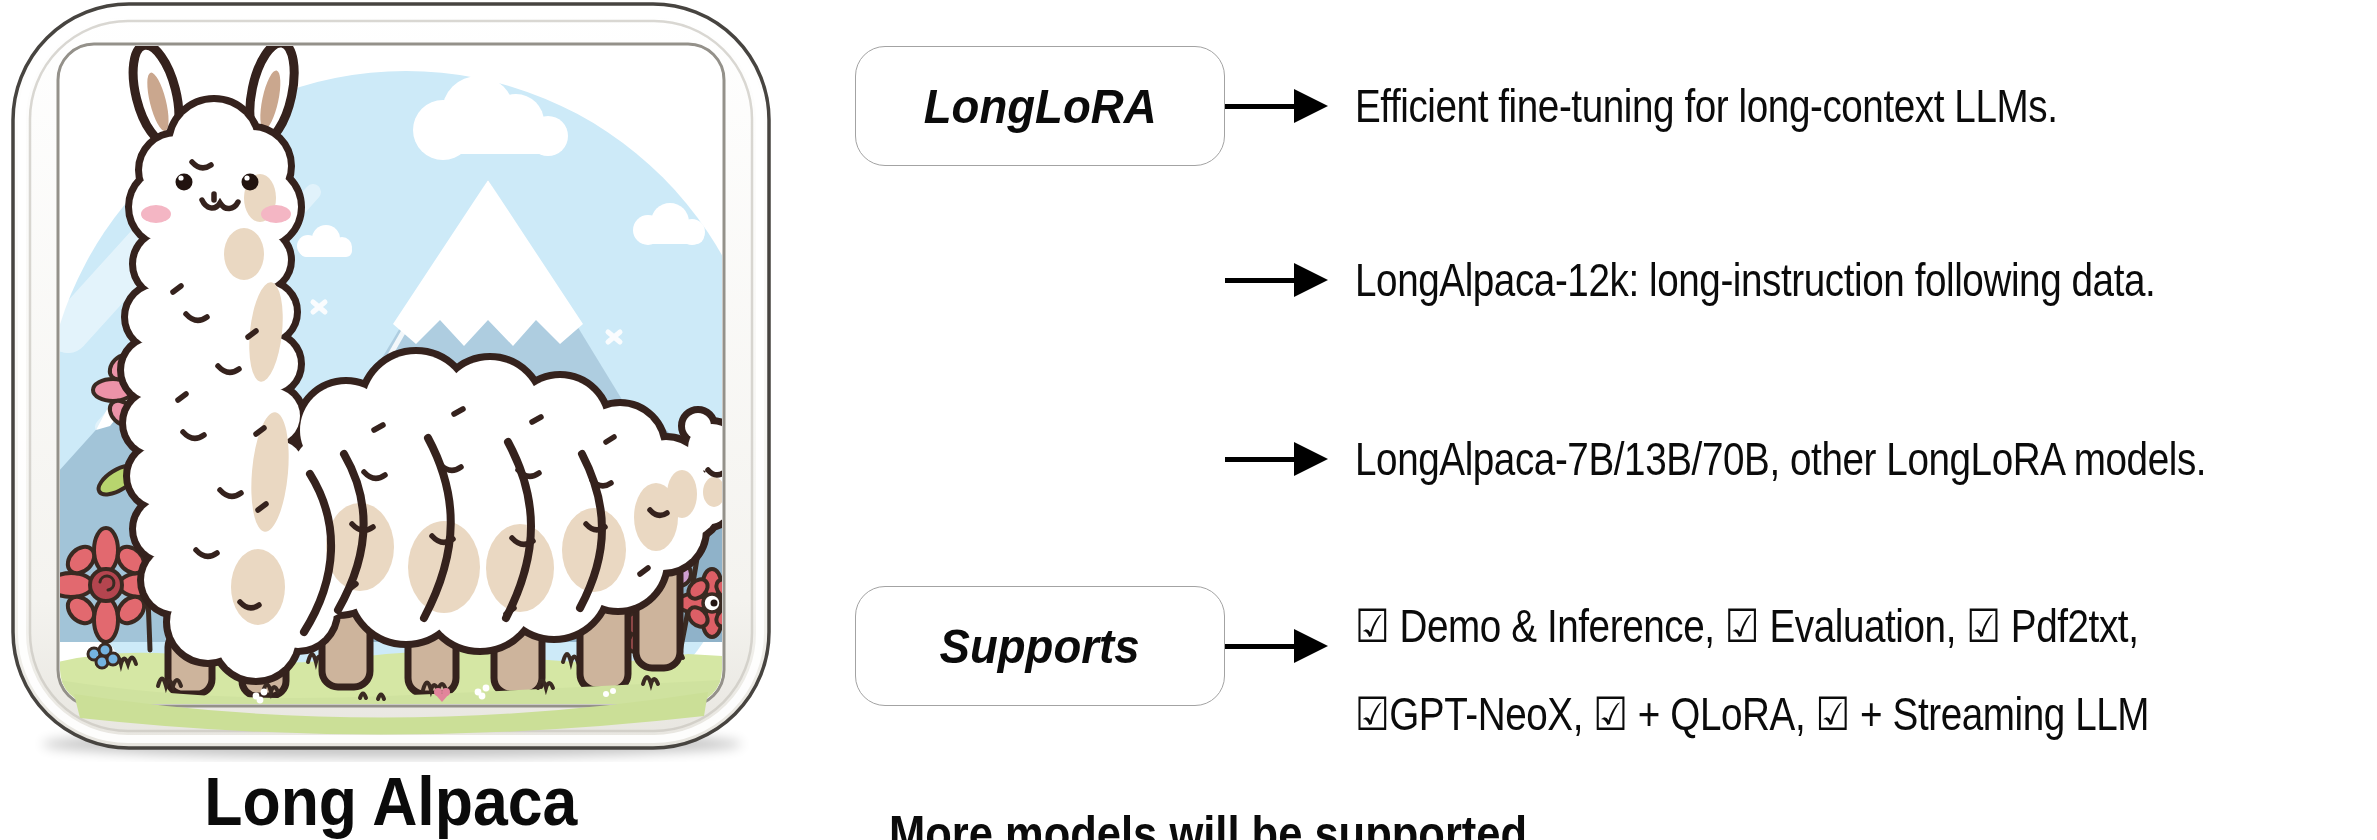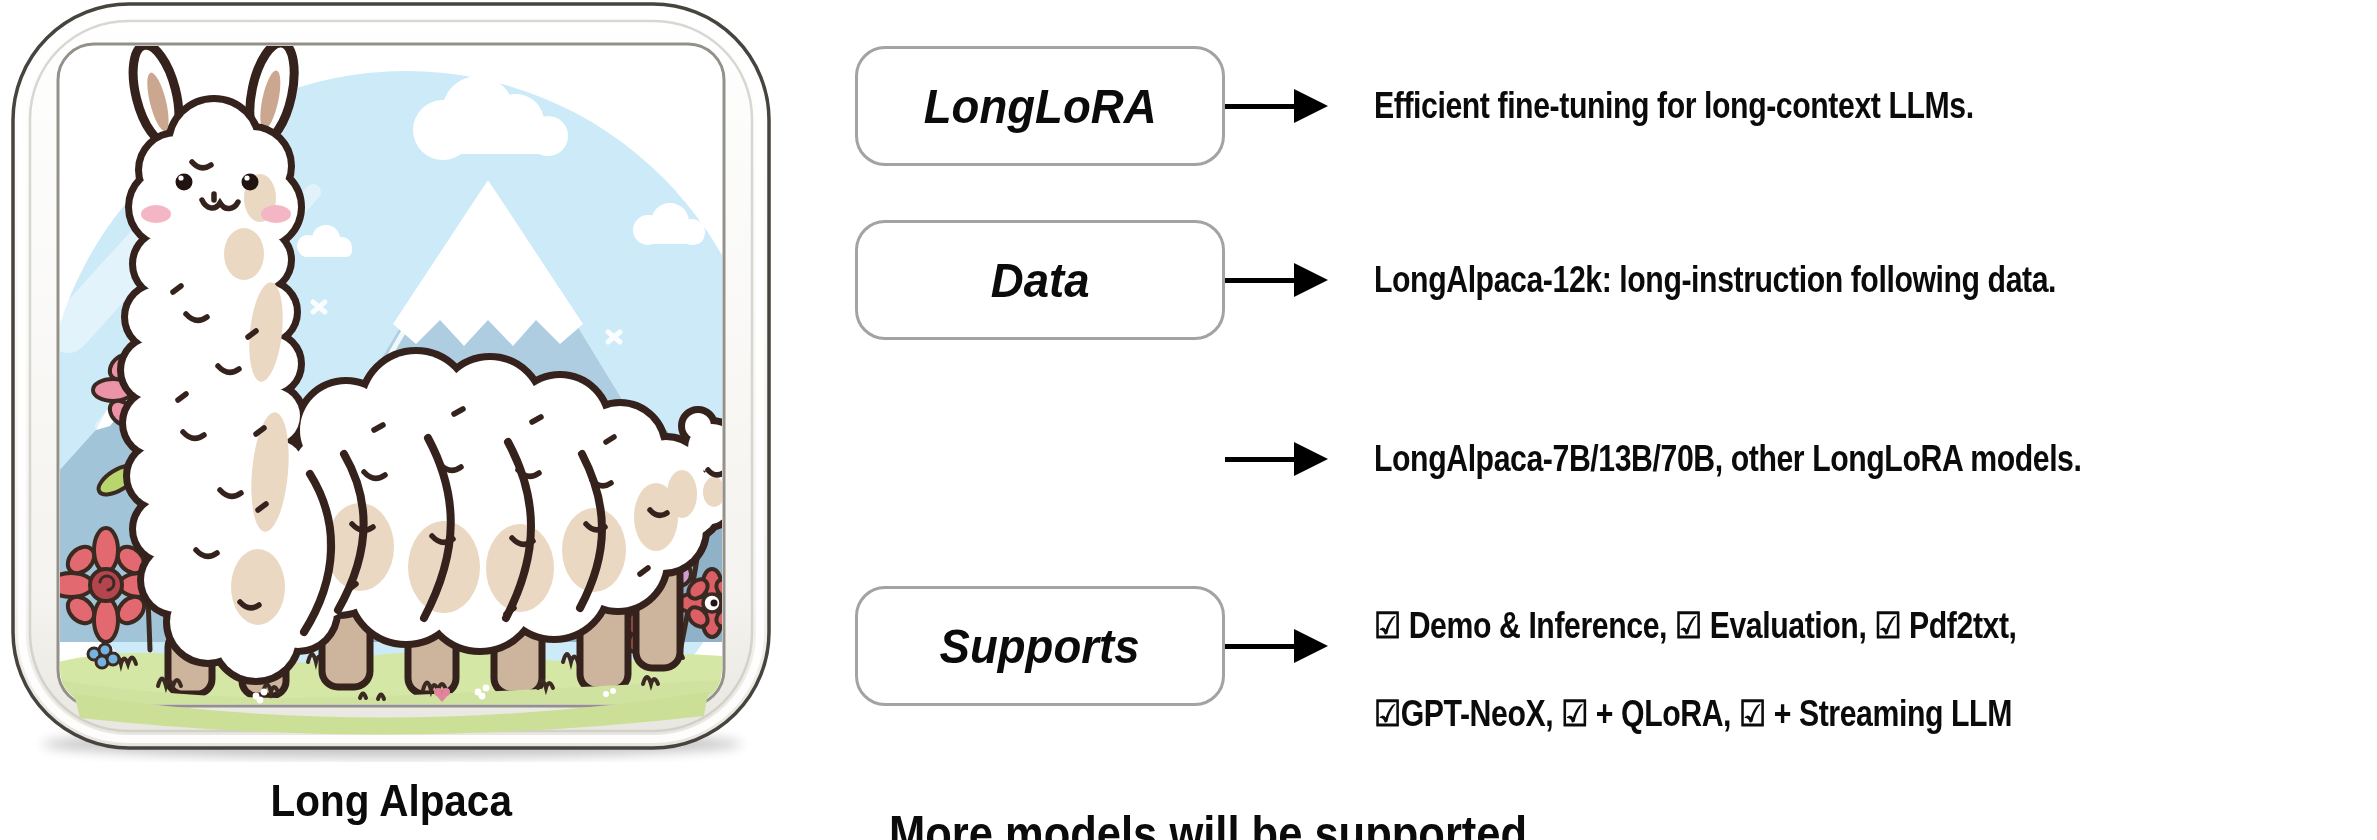--- a/index.html
+++ b/index.html
@@ -4,43 +4,42 @@
 <style>
   html,body{margin:0;padding:0;background:#ffffff;}
   #canvas{
     position:relative;width:2377px;height:840px;background:#ffffff;overflow:hidden;
     font-family:"Liberation Sans",sans-serif;color:#0b0b0b;
   }
   
   #icon-wrap{position:absolute;left:8px;top:2px;width:766px;height:760px;}
   #icon-caption{
     position:absolute;left:8px;top:768px;width:766px;height:68px;
-    text-align:center;font-size:44px;font-weight:700;line-height:66px;
+    text-align:center;font-size:68px;font-weight:700;line-height:66px;
     letter-spacing:0px;white-space:nowrap;
   }
   #icon-caption .squeeze{display:inline-block;transform:scaleX(.92);transform-origin:center;}
   
   .label-box{
     position:absolute;left:855px;width:370px;height:120px;box-sizing:border-box;
-    border:3px solid #a3a3a3;border-radius:30px;background:#ffffff;
+    border:1px solid #a3a3a3;border-radius:30px;background:#ffffff;
     display:flex;align-items:center;justify-content:center;
   }
   .label-box .lbl{
     font-style:italic;font-weight:700;font-size:49px;white-space:nowrap;
     display:inline-block;transform:scaleX(.93);transform-origin:center;
   }
   .arrow-line{position:absolute;left:1225px;width:70px;height:5px;background:#000;}
   .arrow-head{
     position:absolute;left:1294px;width:0;height:0;
     border-left:34px solid #000;border-top:17px solid transparent;border-bottom:17px solid transparent;
   }
   .desc{
-    position:absolute;left:1355px;font-size:36px;font-weight:700;line-height:56px;
+    position:absolute;left:1355px;font-size:46px;font-weight:400;line-height:56px;
     white-space:nowrap;
-    margin-left:19px;
   }
   .desc .squeeze{display:inline-block;transform:scaleX(.84);transform-origin:left center;letter-spacing:-.5px;}
   #footer-note{
     position:absolute;left:889px;top:804px;font-size:50px;font-weight:700;line-height:60px;white-space:nowrap;
   }
   #footer-note .squeeze{display:inline-block;transform:scaleX(.87);transform-origin:left center;}
 </style>
 </head>
 <body>
 
@@ -481,23 +480,20 @@
 
   <div class="label-box" style="top:46px">
     <span class="lbl">LongLoRA</span>
   </div>
   <div class="arrow-line" style="top:104px"></div>
   <div class="arrow-head" style="top:89px"></div>
   <div class="desc" style="top:78px">
     <span class="squeeze">Efficient fine-tuning for long-context LLMs.</span>
   </div>
 
-  <div class="label-box" style="top:220px">
-    <span class="lbl">Data</span>
-  </div>
   <div class="arrow-line" style="top:278px"></div>
   <div class="arrow-head" style="top:263px"></div>
   <div class="desc" style="top:252px">
     <span class="squeeze">LongAlpaca-12k: long-instruction following data.</span>
   </div>
 
   <div class="arrow-line" style="top:457px"></div>
   <div class="arrow-head" style="top:442px"></div>
   <div class="desc" style="top:431px">
     <span class="squeeze">LongAlpaca-7B/13B/70B, other LongLoRA models.</span>

